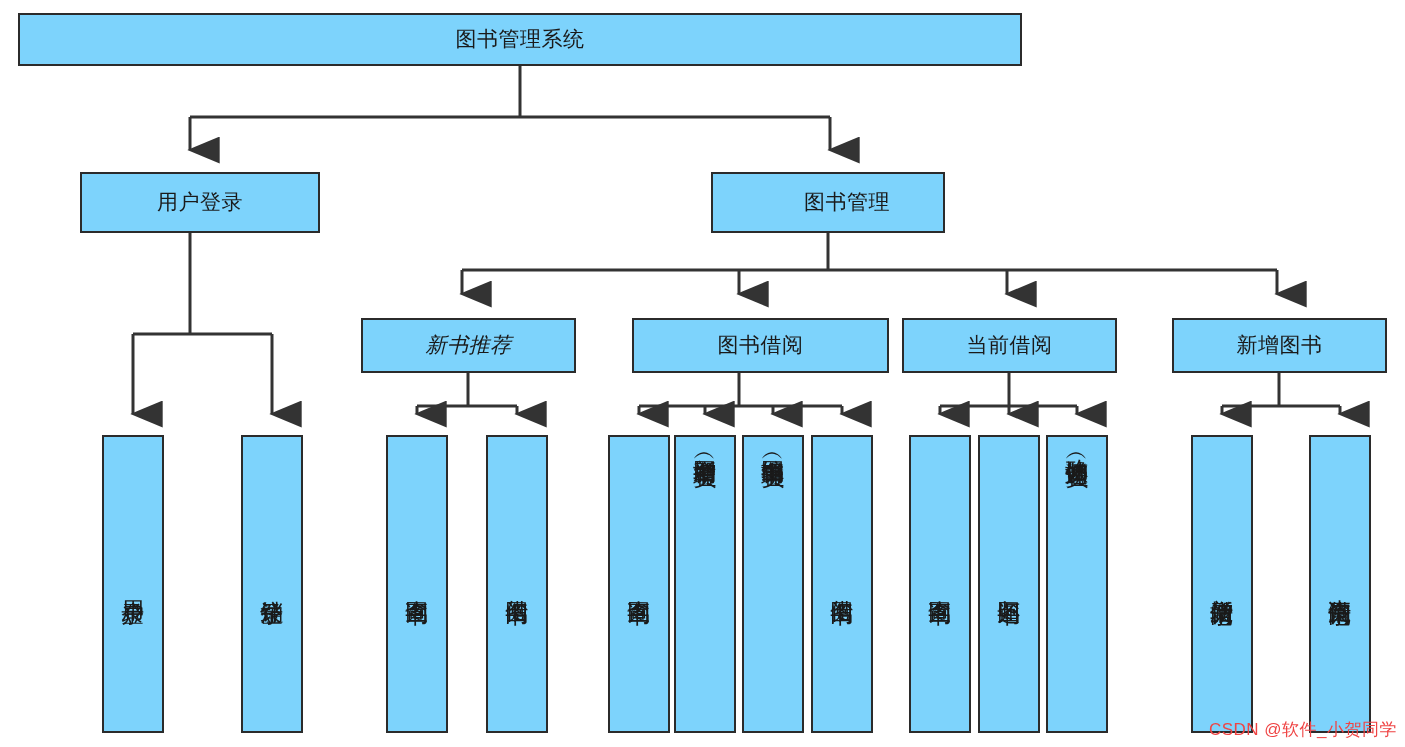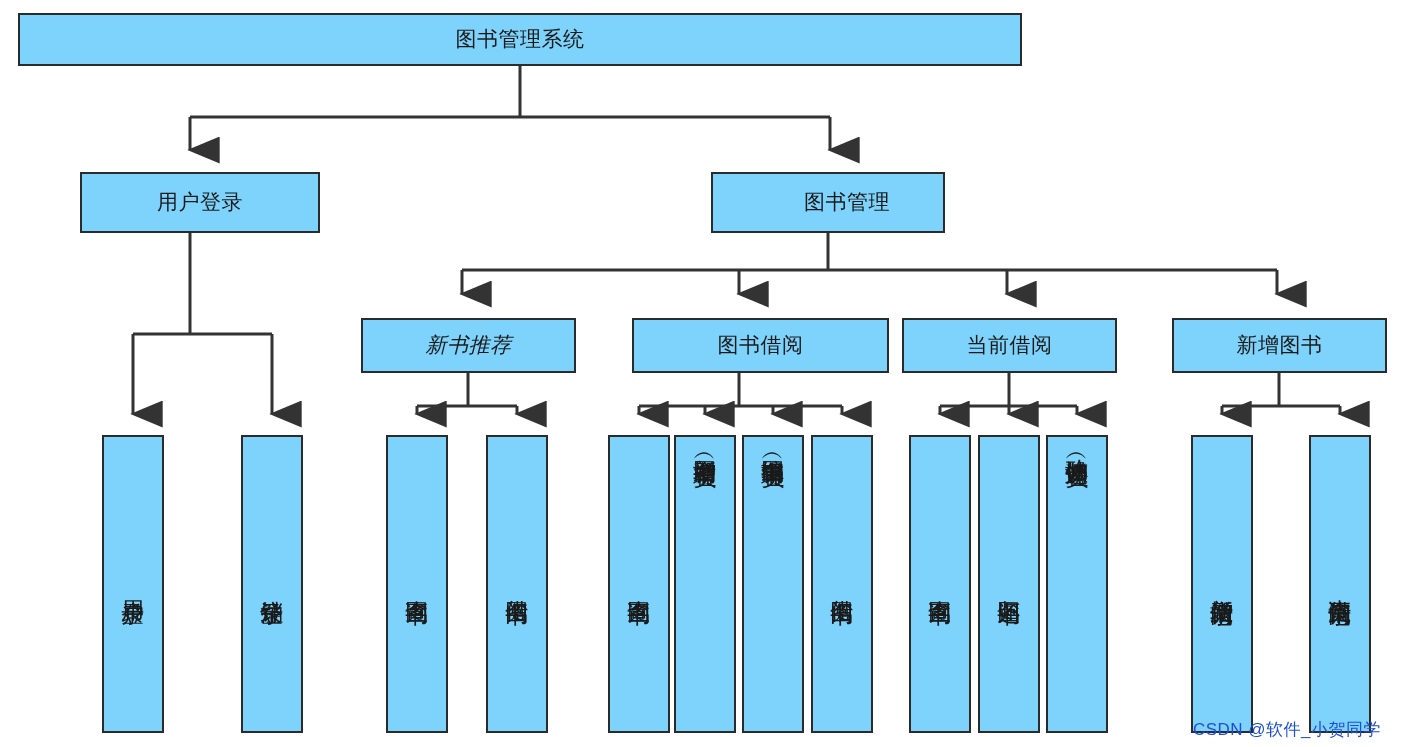--- a/index.html
+++ b/index.html
@@ -57,24 +57,24 @@
     line-height: 1.06;
     letter-spacing: 1px;
     white-space: nowrap;
   }
   .node.vert.centered {
     align-items: center;
     padding-top: 0;
   }
   #watermark {
     position: absolute;
-    right: 24px;
+    right: 8px;
     bottom: 6px;
     font-size: 17px;
-    color: #1d4ed8;
+    color: #ef4444;
     letter-spacing: 0.5px;
     white-space: nowrap;
   }
 </style>
 </head>
 <body>
 
 <div id="canvas">
 
   <svg id="wires" viewBox="0 0 1405 747" width="1405" height="747" xmlns="http://www.w3.org/2000/svg">

